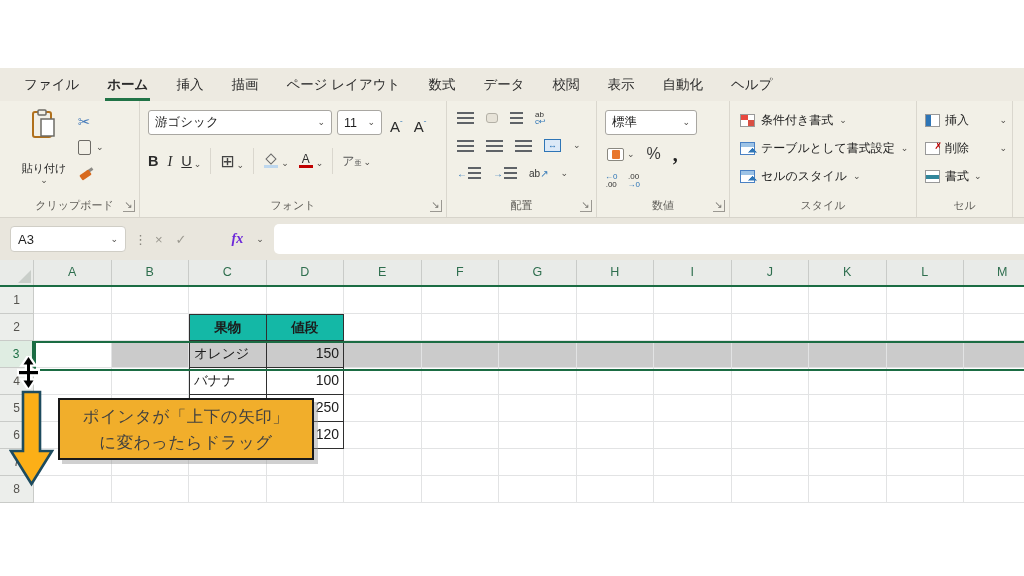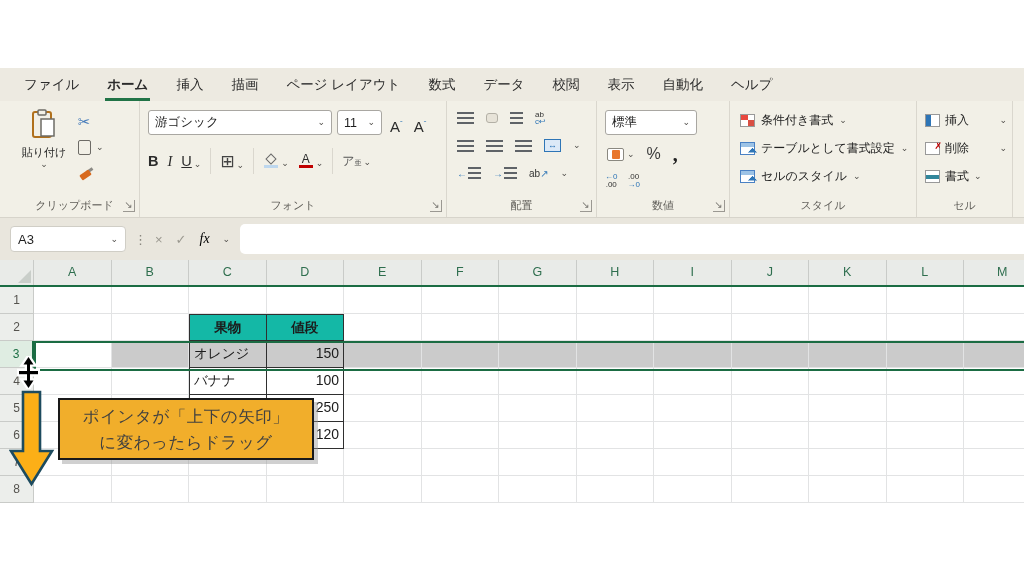--- a/index.html
+++ b/index.html
@@ -25,21 +25,21 @@
     width:12px; height:12px; border:1px solid #9b9892; border-top:none; border-left:none;
     line-height:9px; text-align:center; }
   .chev { font-size:9px; color:#4f4d49; line-height:1; }
   .combo { background:#fff; border:1px solid #a9a7a2; border-radius:3px; height:25px;
     display:flex; align-items:center; padding:0 6px; font-size:12.5px; color:#1f1f1f;
     justify-content:space-between; }
 
   
   #g-clip { width:130px; }
   .paste { position:absolute; left:8px; top:8px; width:52px; text-align:center; }
-  .paste .plabel { font-size:11px; margin-top:2px; }
+  .paste .plabel { font-size:11px; margin-top:18px; }
   .clipcol { position:absolute; left:68px; top:12px; display:flex; flex-direction:column; gap:9px; }
   .clipitem { display:flex; align-items:center; gap:5px; height:17px; }
   .scissors { color:#4a7ebb; font-size:15px; }
   .copyicon { width:13px; height:15px; border:1.5px solid #6d6b66; border-radius:2px;
     position:relative; background:#f2f0e7; }
   .copyicon::before { content:""; position:absolute; left:3px; top:-4px; width:12px;
     height:14px; border:1.5px solid #6d6b66; border-radius:2px; background:#f2f0e7; z-index:-1; }
   .painter { width:15px; height:15px; position:relative; }
   .painter .brush { width:11px; height:6px; background:#d86a1e; transform:rotate(-35deg);
     position:absolute; left:2px; top:6px; border-radius:1px; }
@@ -116,21 +116,21 @@
   .push { margin-left:auto; }
 
   
   #fbar { position:absolute; left:0; top:218px; width:1024px; height:42px; background:#e9e6dd;
     display:flex; align-items:center; }
   #namebox { width:116px; height:26px; background:#fff; border:1px solid #d0cec6; border-radius:4px;
     margin-left:10px; display:flex; align-items:center; justify-content:space-between;
     padding:0 7px; font-size:13px; color:#1f1f1f; }
   .fdots { color:#8a8880; font-size:13px; margin:0 8px; }
   .fbtns { display:flex; align-items:center; gap:13px; margin-right:10px; }
-  .fx { font-family:"Liberation Serif",serif; font-style:italic; font-weight:normal; font-size:14px; color:#000000; }
+  .fx { font-family:"Liberation Serif",serif; font-style:italic; font-weight:bold; font-size:14px; color:#6d28d9;margin-left:32px; }
   .fgray { color:#9a988f; font-size:13px; }
   #finput { flex:1; height:30px; background:#fff; border-radius:5px 0 0 5px; }
 
   
   #grid { position:absolute; left:0; top:260px; width:1024px; height:246px; background:#fff;
     overflow:hidden; }
   #col-headers { display:flex; height:27px; border-bottom:2px solid #1b6c43; background:#e9ebe8; }
   #corner { width:34px; flex:none; border-right:1px solid #c9cbc8; position:relative; background:#e9ebe8; }
   #corner::after { content:""; position:absolute; right:2px; bottom:2px;
     border-left:13px solid transparent; border-bottom:13px solid #c9cec9; }

